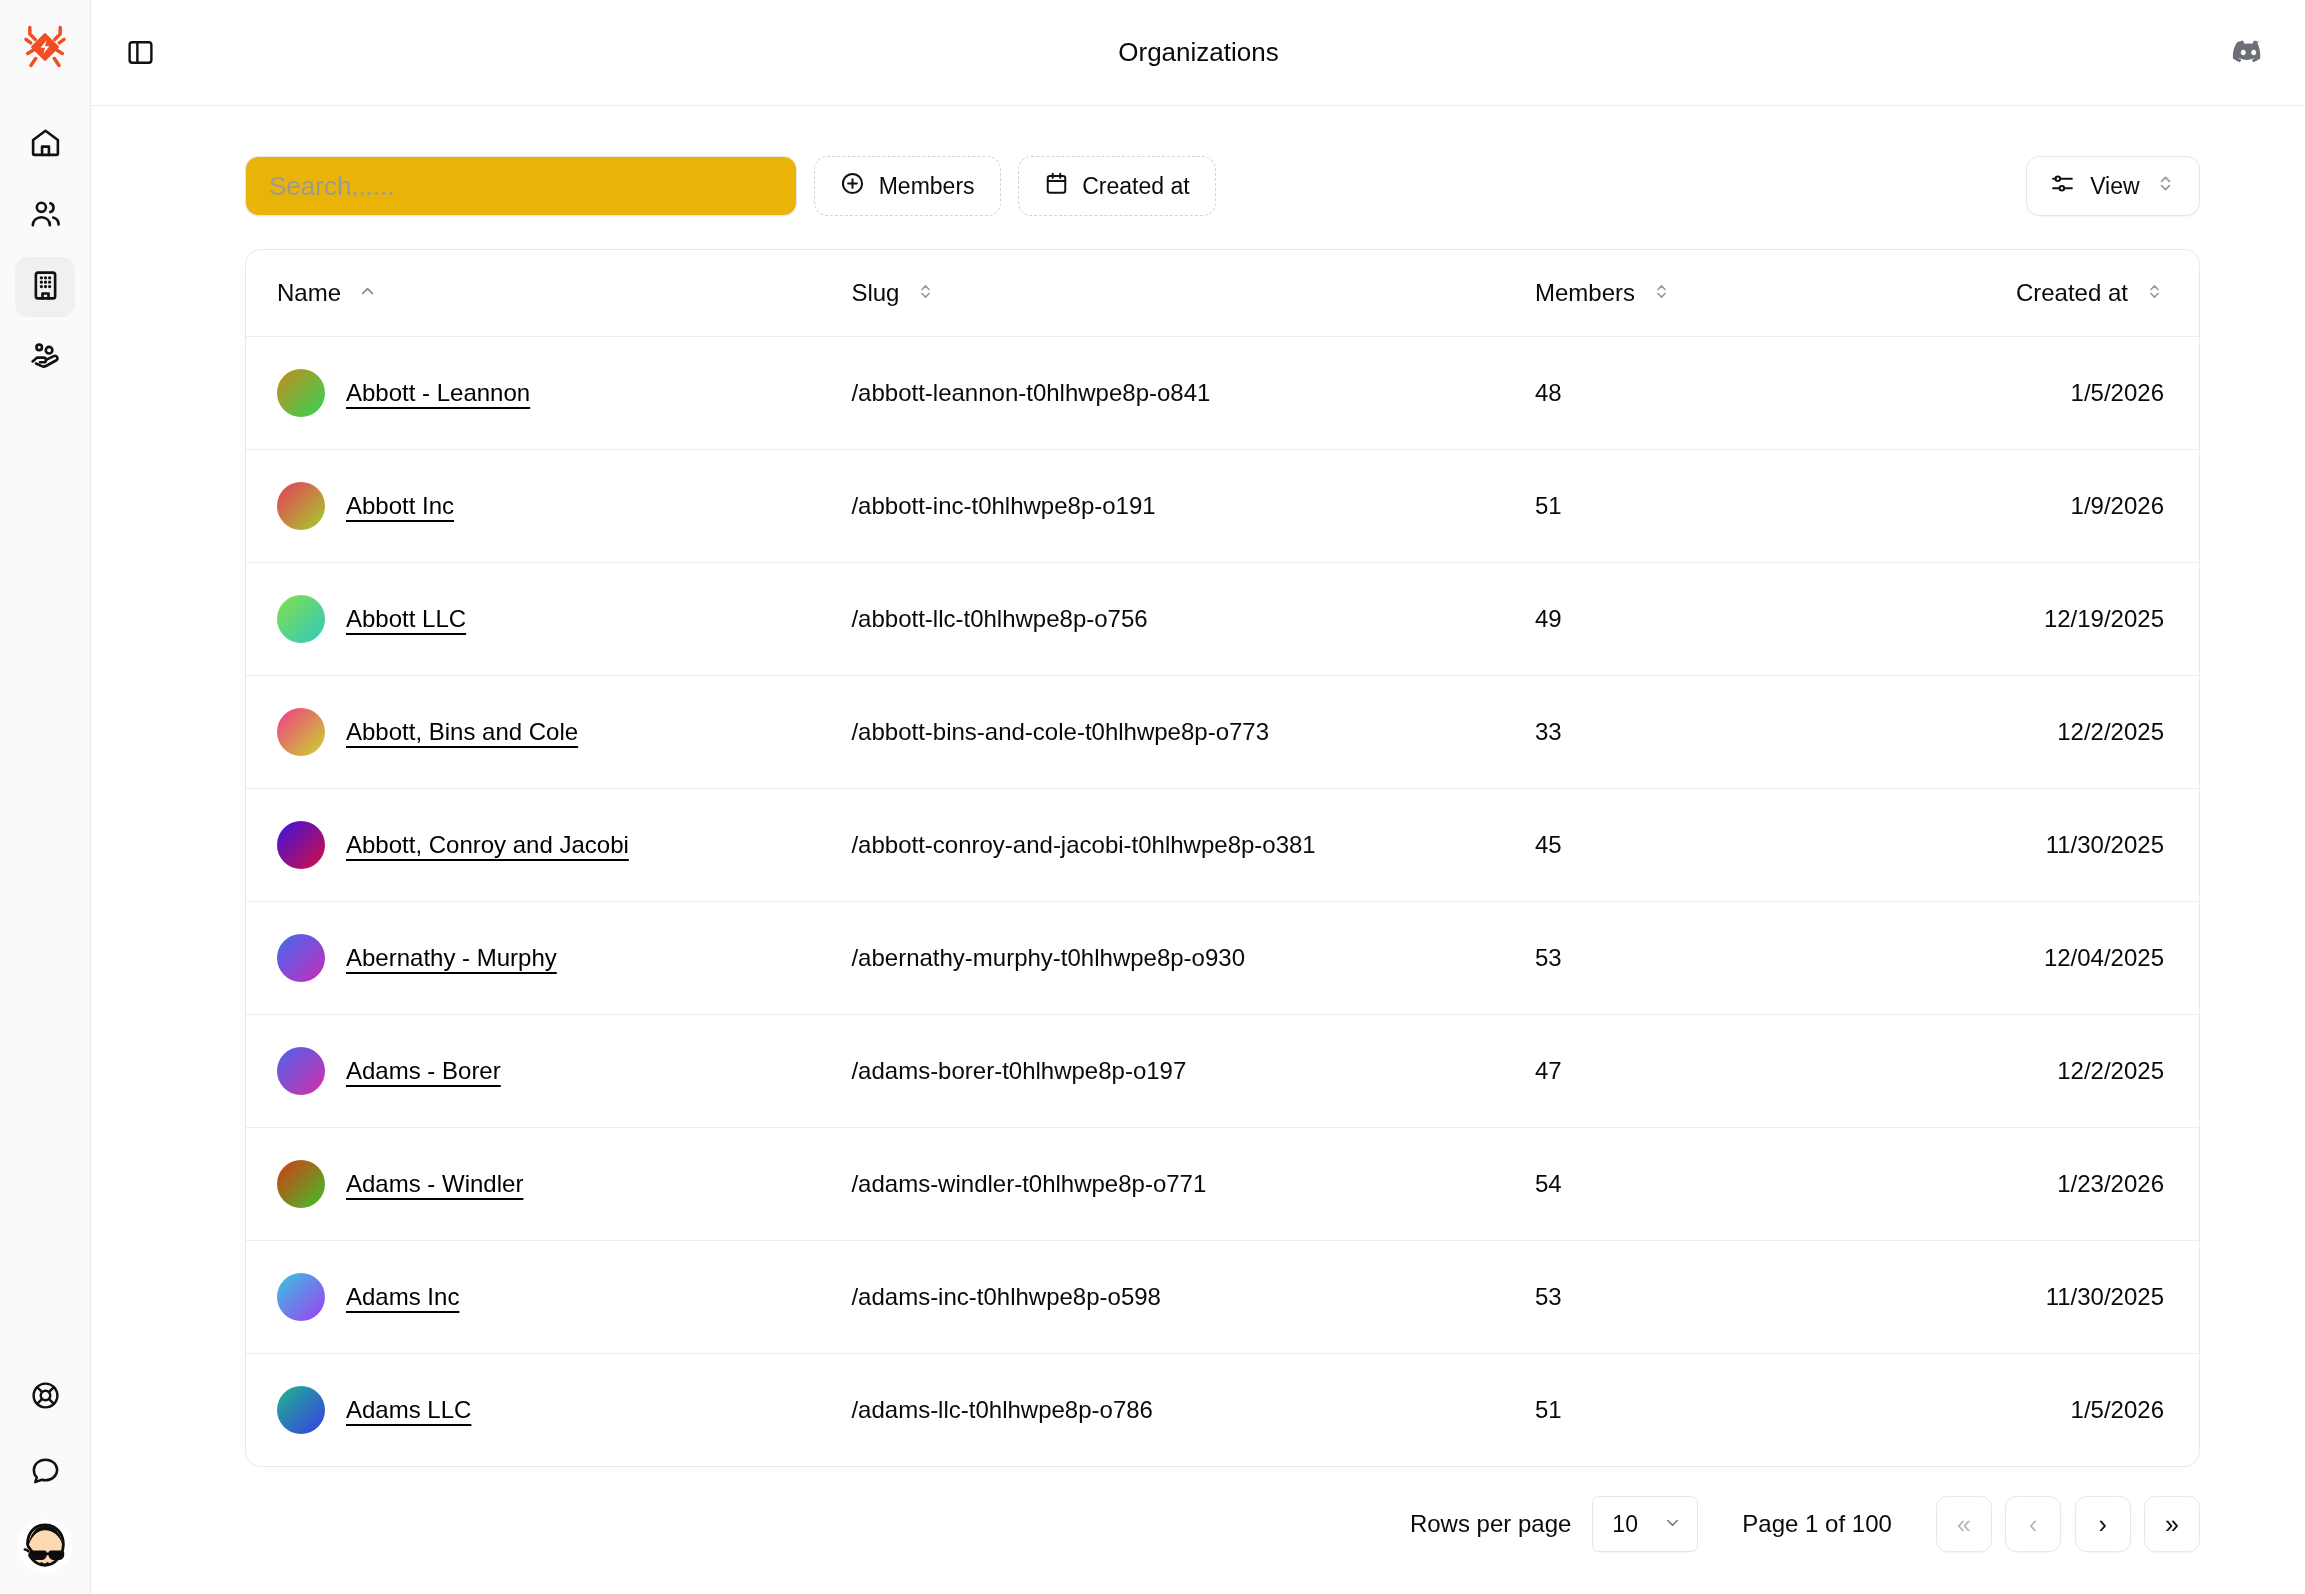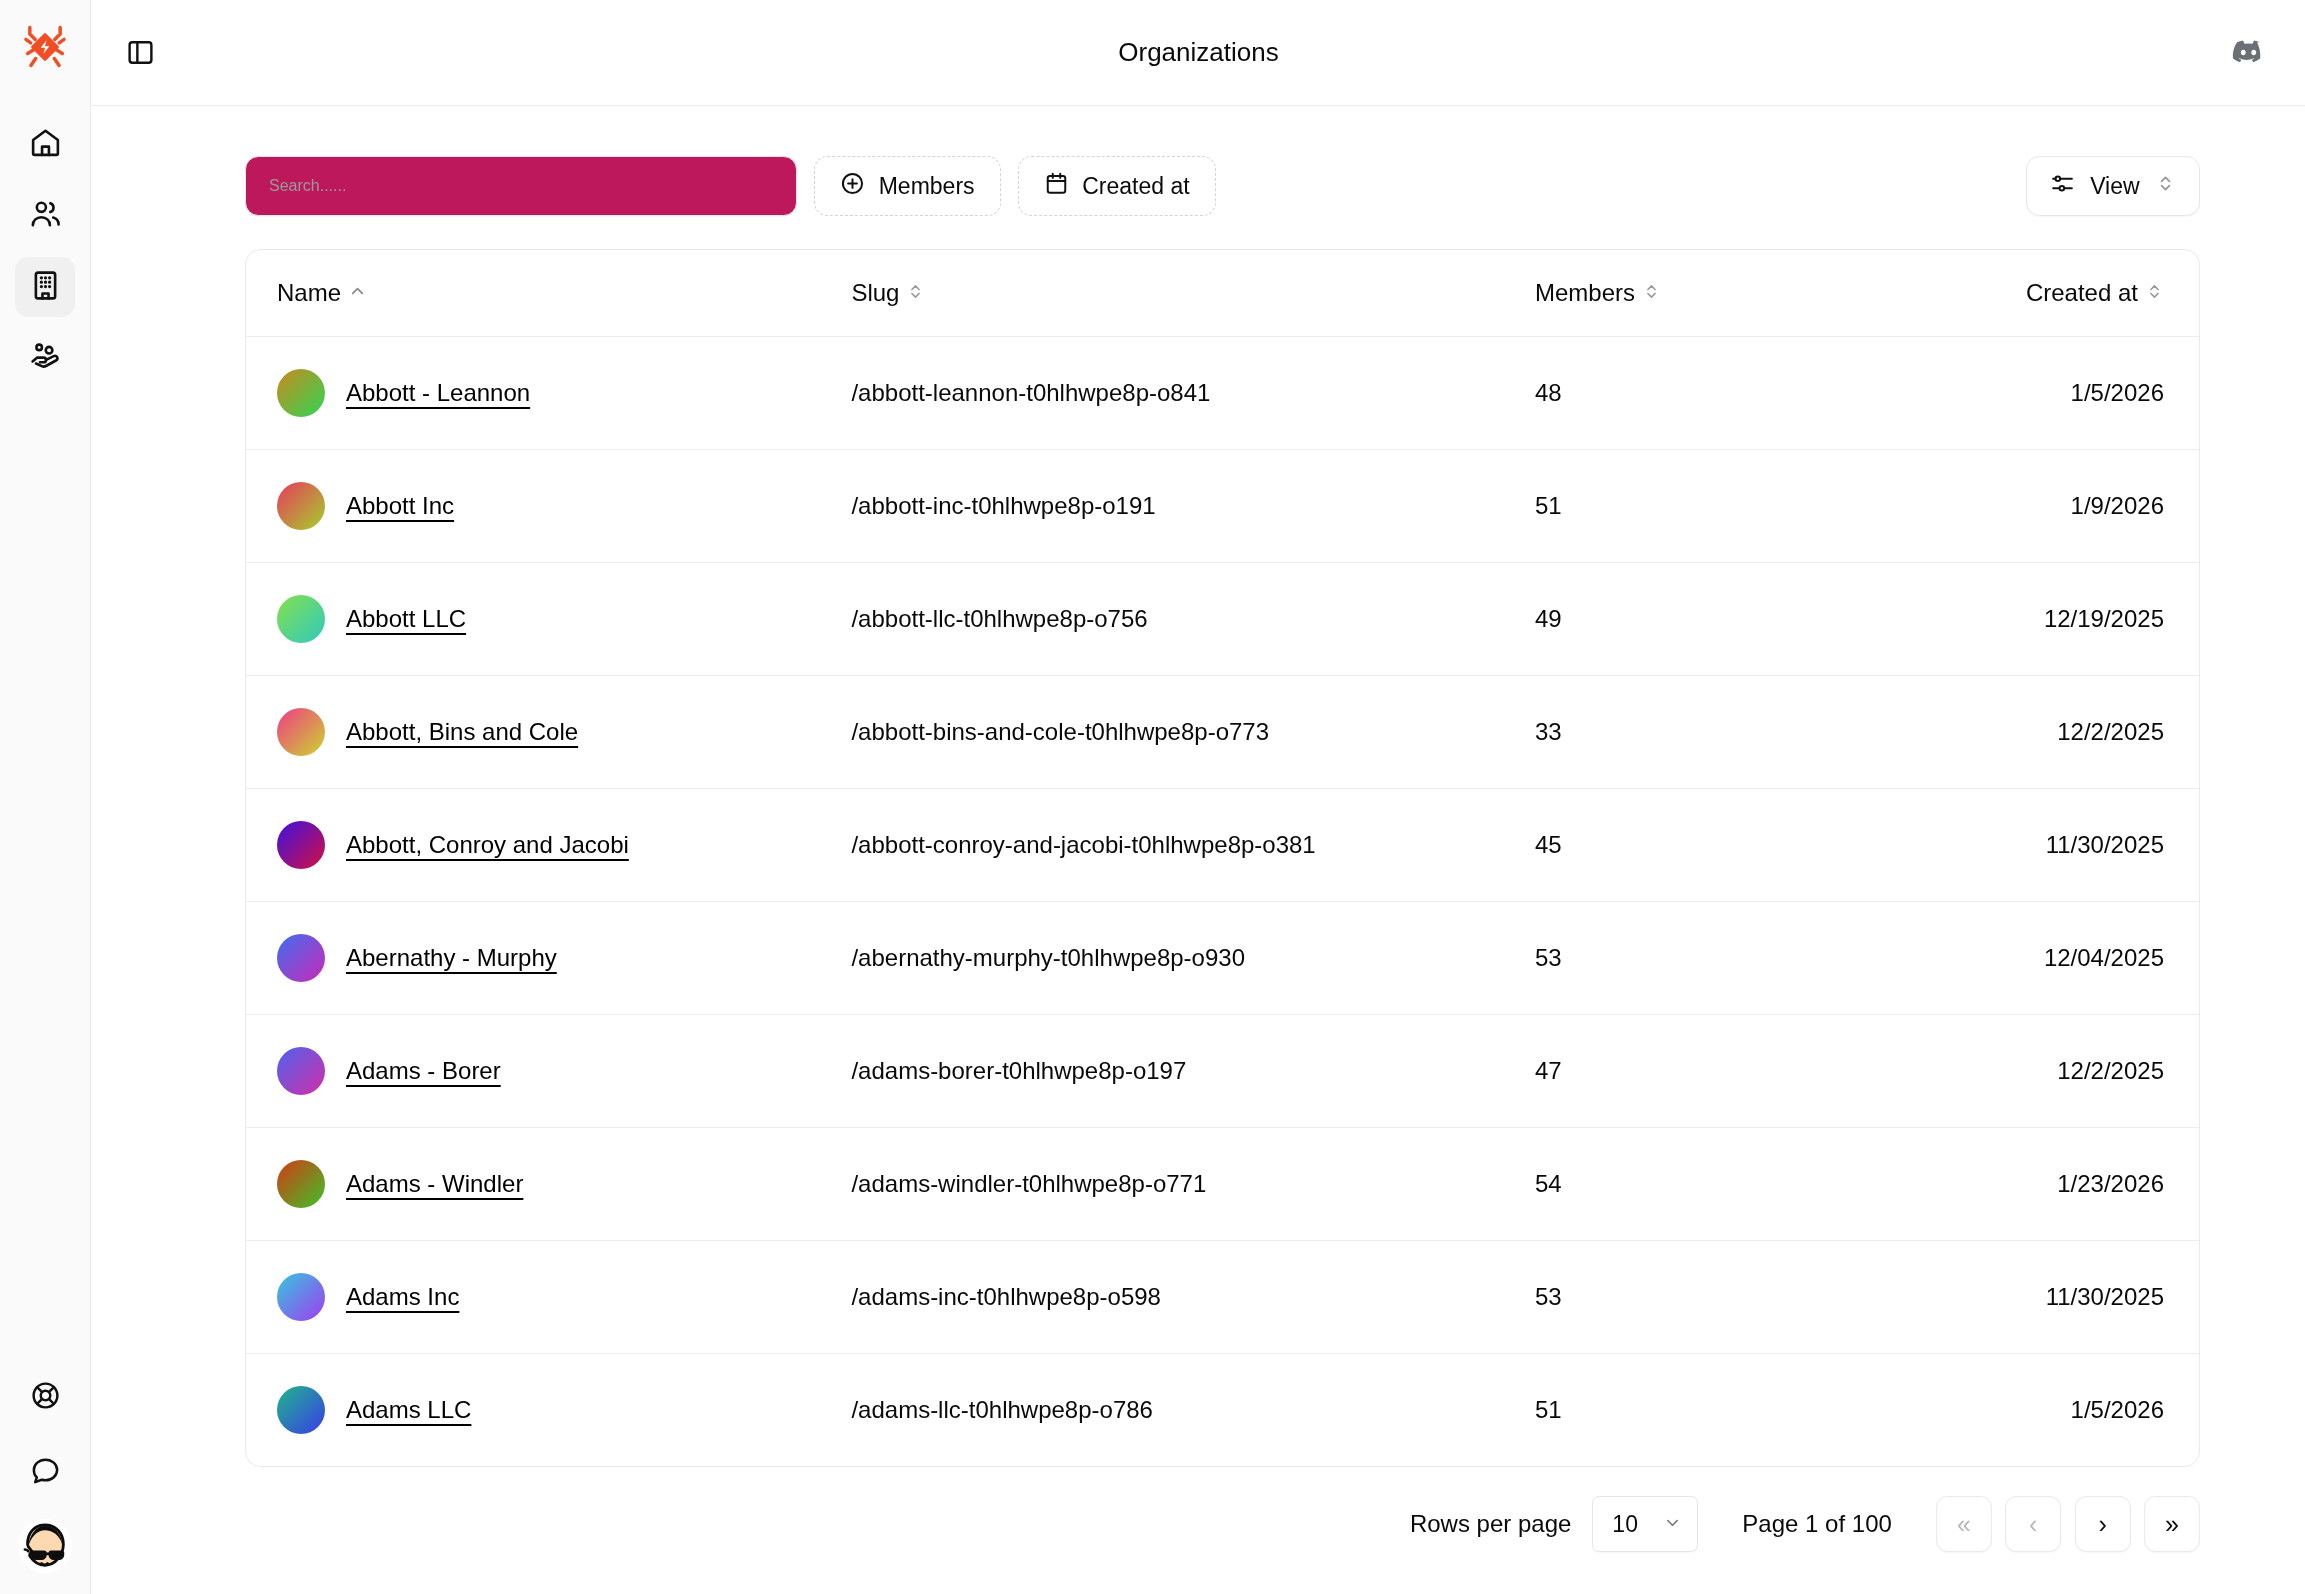--- a/index.html
+++ b/index.html
@@ -59,23 +59,23 @@
 
   
   .toolbar {
     display: flex; align-items: center;
     margin: 0 106px 0 154px;
     gap: 17.3px;
   }
   .search-box {
     width: 552px; height: 60px;
     border: 1px solid #e6e6e6; border-radius: 13.4px;
-    background: #be185d;
+    background: #eab308;
     font-family: "Liberation Sans", sans-serif;
-    font-size: 16px; color: #0a0a0a;
+    font-size: 26px; color: #0a0a0a;
     padding: 0 23px;
     box-shadow: 0 1px 1px rgba(0,0,0,0.03);
   }
   .search-box::placeholder { color: #9a9a9a; }
   .filter-chip {
     height: 60px; border: 1.4px dashed #d4d4d4; border-radius: 13.4px;
     background: #fff; display: inline-flex; align-items: center; gap: 13.4px;
     padding: 0 25px; font-size: 23px; color: #0a0a0a; cursor: pointer;
   }
   .view-btn {
@@ -90,21 +90,21 @@
   .table-card {
     margin: 33px 106px 0 154px;
     border: 1px solid #e9e9e9; border-radius: 15.4px;
     background: #fff; overflow: hidden;
   }
   table { width: 100%; border-collapse: collapse; table-layout: fixed; }
   th {
     text-align: left; font-weight: 400; font-size: 24px; color: #0a0a0a;
     padding: 25px 0; height: 86px; border-bottom: 1px solid #ececec;
   }
-  .th-inner { display: inline-flex; align-items: center; gap: 7px; cursor: pointer; }
+  .th-inner { display: inline-flex; align-items: center; gap: 17px; cursor: pointer; }
   th.col-name   { width: 31%; padding-left: 31px; }
   th.col-slug   { width: 35%; }
   th.col-mem    { width: 17%; }
   th.col-date   { width: 17%; text-align: right; padding-right: 35px; }
   td {
     font-size: 24px; color: #0a0a0a; border-bottom: 1px solid #ededed;
     height: 113px; vertical-align: middle;
   }
   tbody tr:last-child td { border-bottom: none; }
   td.c-name { padding-left: 31px; }

